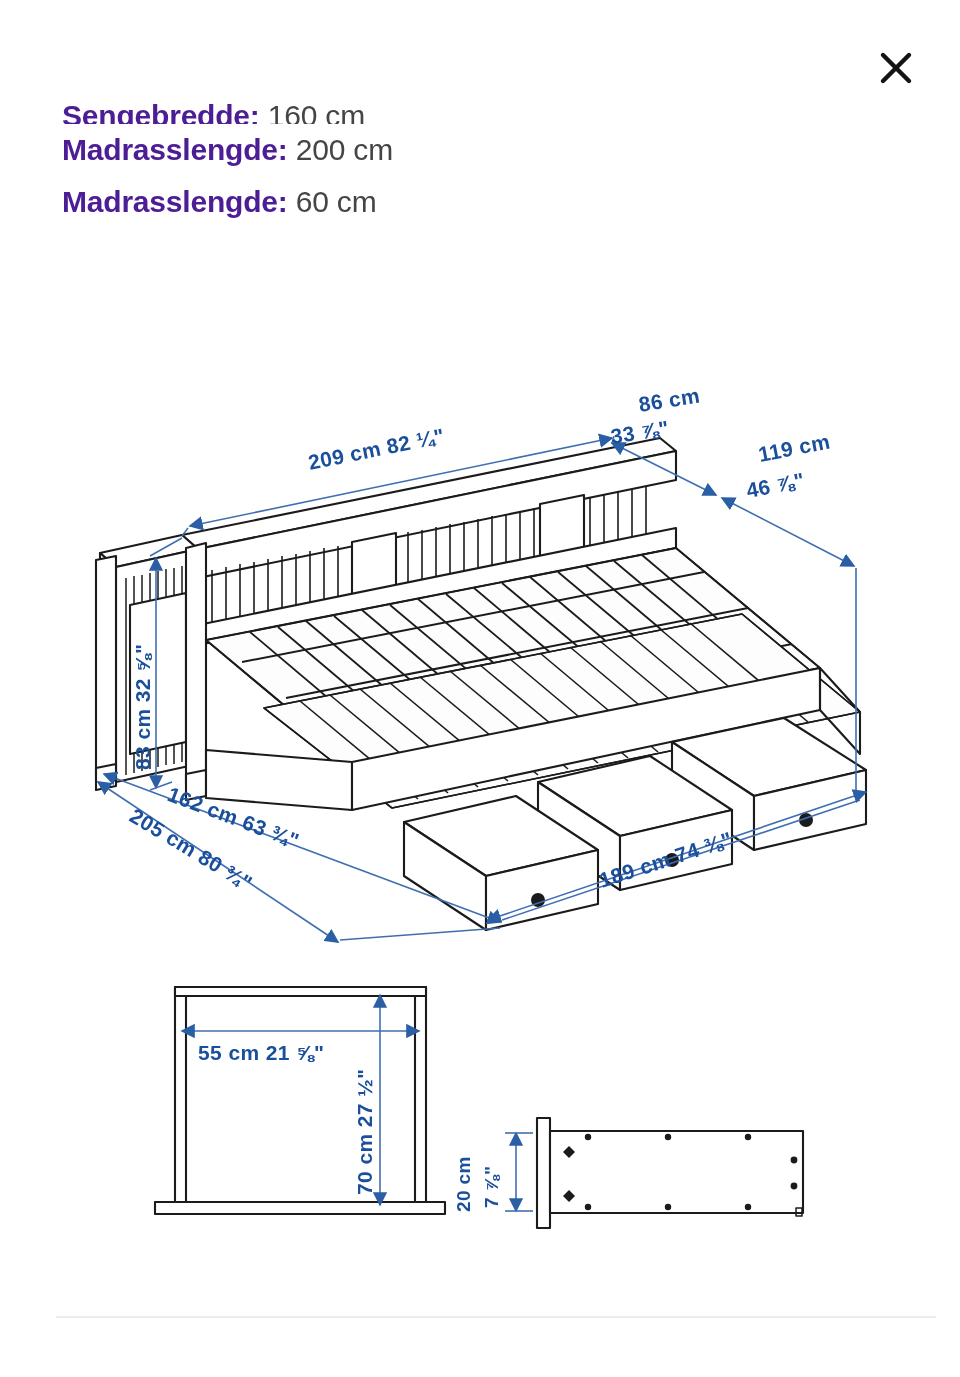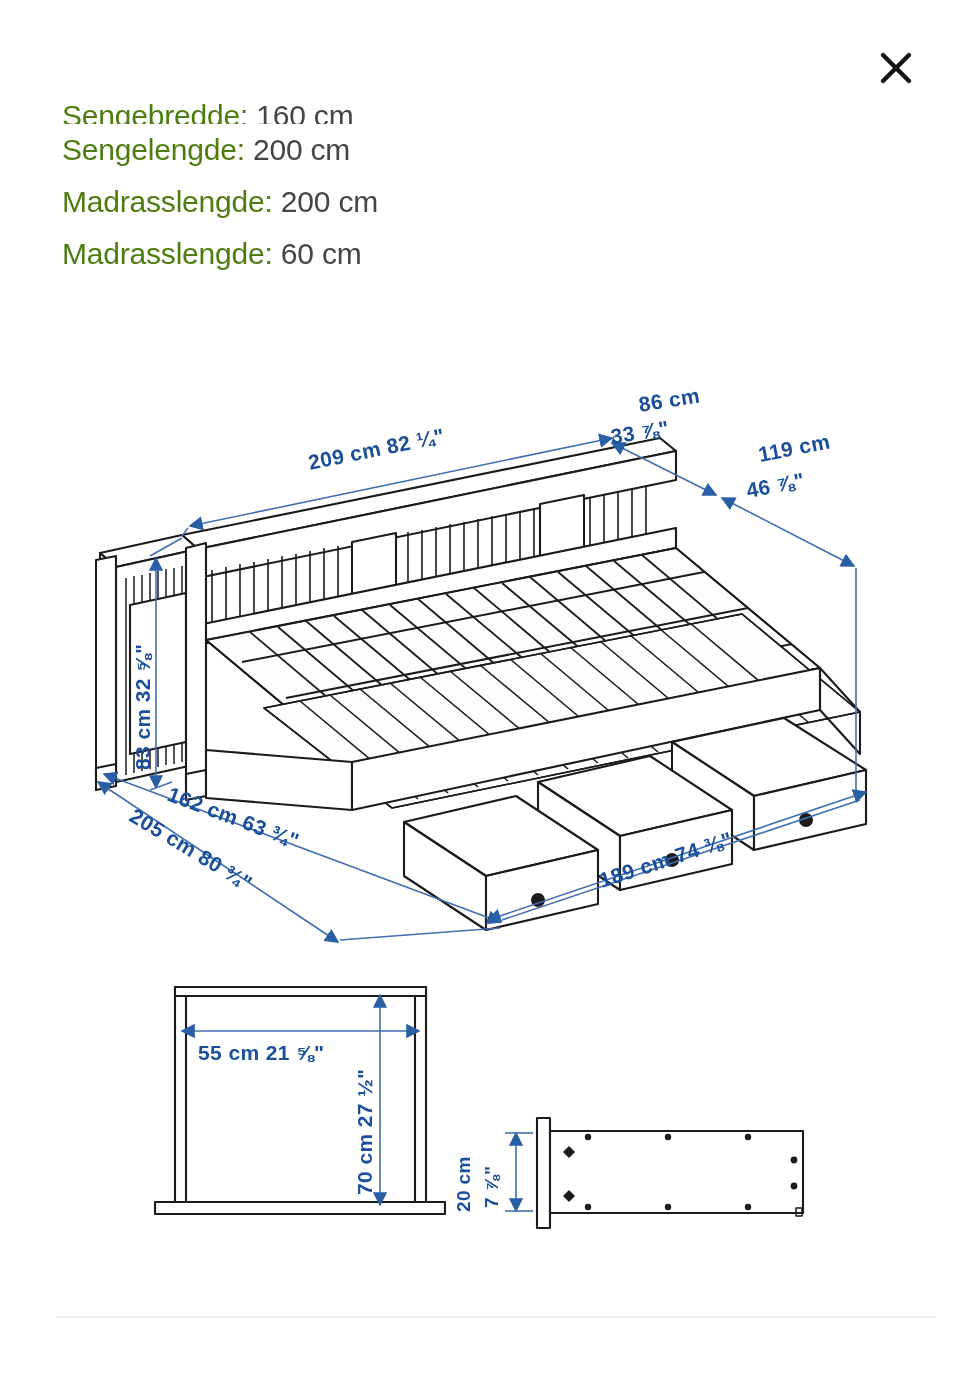--- a/index.html
+++ b/index.html
@@ -42,21 +42,21 @@
     color: #3a3a3a;
     letter-spacing: -0.2px;
     white-space: nowrap;
   }
   .spec-line.clipped {
     height: 34px;
     line-height: 52px;
     overflow: hidden;
     margin-top: -18px;
   }
-  .spec-line .k { font-weight: 400; color: #4d7c0f; }
+  .spec-line .k { font-weight: 700; color: #4c1d95; }
   .spec-line .v { font-weight: 400; color: #454545; text-align: right; }
 
   
   #drawing {
     position: absolute;
     left: 0; top: 350px;
     width: 960px; height: 920px;
   }
   #drawing svg { display: block; width: 960px; height: 920px; }
 
@@ -94,24 +94,20 @@
       <svg width="34" height="34" viewBox="0 0 34 34">
         <path d="M4 4 L30 30 M30 4 L4 30" stroke="#141414" stroke-width="4.4" stroke-linecap="round" fill="none"></path>
       </svg>
     </span>
   </button>
 
   <div id="specs">
     <div class="spec-line clipped">
       <span class="k">Sengebredde:</span>
       <span class="v">160 cm</span>
-    </div>
-    <div class="spec-line">
-      <span class="k">Sengelengde:</span>
-      <span class="v">200 cm</span>
     </div>
     <div class="spec-line">
       <span class="k">Madrasslengde:</span>
       <span class="v">200 cm</span>
     </div>
     <div class="spec-line">
       <span class="k">Madrasslengde:</span>
       <span class="v">60 cm</span>
     </div>
   </div>

